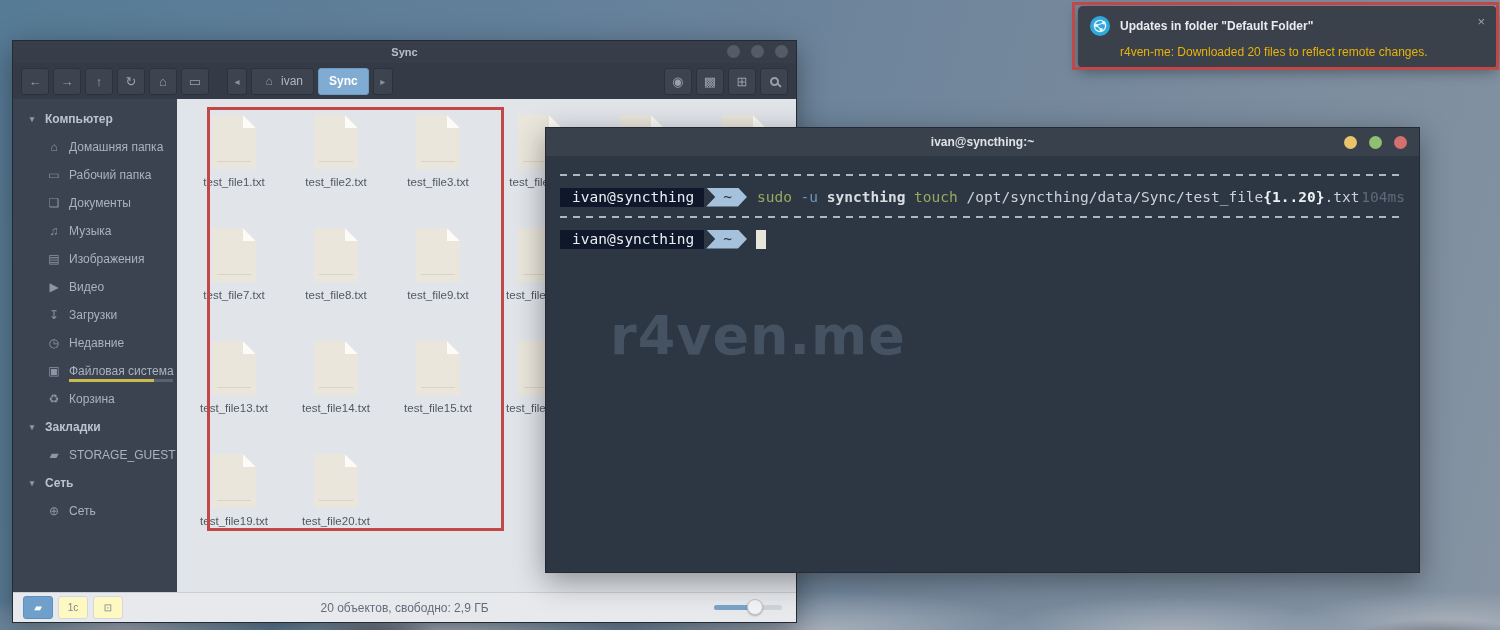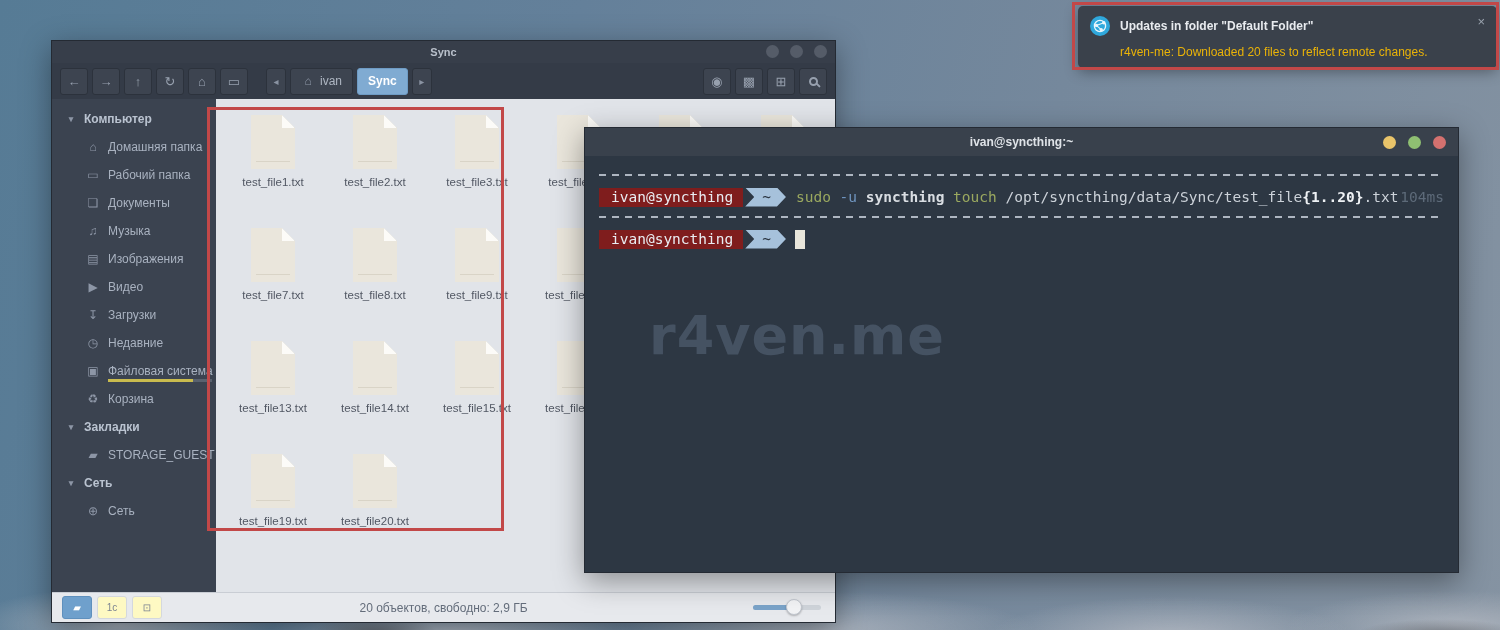--- a/index.html
+++ b/index.html
@@ -12,21 +12,21 @@
       radial-gradient(ellipse 260px 60px at 30% 105%, rgba(200,202,208,.85), transparent 70%),
       radial-gradient(ellipse 300px 55px at 55% 100%, rgba(190,193,200,.8), transparent 70%),
       radial-gradient(ellipse 260px 58px at 78% 108%, rgba(196,198,205,.8), transparent 70%),
       radial-gradient(ellipse 240px 50px at 97% 95%, rgba(186,190,198,.85), transparent 70%); }
   .peaks { position:absolute; left:0; bottom:0; width:100%; height:18px;
     background:
       radial-gradient(ellipse 90px 26px at 25% 120%, rgba(90,95,102,.8), transparent 70%),
       radial-gradient(ellipse 120px 22px at 96% 125%, rgba(100,104,110,.7), transparent 70%); }
 
   
-  .win { position:absolute; box-shadow:0 8px 28px rgba(0,0,0,.38); border:1px solid #242a33;margin-left:39px; }
+  .win { position:absolute; box-shadow:0 8px 28px rgba(0,0,0,.38); border:1px solid #242a33; }
   .wbtn-dot { width:13px; height:13px; border-radius:50%; background:#555c68; }
 
   
   .fm { left:12px; top:40px; width:785px; height:583px; background:#353c48; display:flex; flex-direction:column; }
   .fm-titlebar { height:22px; background:#373e4a; position:relative; display:flex; align-items:center; justify-content:center; flex:0 0 auto; }
   .fm-title { color:#b9c0cb; font-size:11px; font-weight:bold; }
   .fm-winbtns { position:absolute; right:8px; top:4px; display:flex; gap:11px; }
   .fm-toolbar { height:36px; background:#343b47; display:flex; align-items:center; padding:0 8px; gap:4px; position:relative; flex:0 0 auto; }
   .tbtn { width:28px; height:27px; background:#3d4450; border:1px solid #2c323c; border-radius:3px;
     color:#97a0ae; font-size:13px; display:flex; align-items:center; justify-content:center; }
@@ -78,21 +78,21 @@
   .term-titlebar { height:28px; background:#39414c; position:relative; display:flex; align-items:center; justify-content:center; flex:0 0 auto; }
   .term-title { color:#dfe3e8; font-size:12px; font-weight:bold; }
   .term-winbtns { position:absolute; right:12px; display:flex; gap:12px; }
   .twb { width:13px; height:13px; border-radius:50%; }
   .twb.min { background:#e9c46a; } .twb.max { background:#8fbf72; } .twb.close { background:#d4716f; }
   .term-body { flex:1 1 auto; position:relative; padding:10px 14px; font-family:"DejaVu Sans Mono","Liberation Mono",monospace;
     font-size:14.5px; color:#ccd2d9; overflow:hidden; }
   .dash-line { height:2px; margin:8px 0 10px 0;
     background-image:repeating-linear-gradient(90deg,#aeb6c1 0 7px, transparent 7px 13px); }
   .cmd-row { display:flex; align-items:center; position:relative; height:22px; white-space:pre; }
-  .p-user { background:#7f1d1d; color:#e9edf2; padding:1px 10px 2px 12px; }
+  .p-user { background:#0f172a; color:#e9edf2; padding:1px 10px 2px 12px; }
   .p-path { background:#a6c1db; color:#2d3743; padding:1px 15px 2px 17px; margin-left:2px;
     clip-path:polygon(0 0, calc(100% - 9px) 0, 100% 50%, calc(100% - 9px) 100%, 0 100%, 9px 50%); }
   .cmd-text { margin-left:10px; white-space:pre; }
   .duration { position:absolute; right:0; color:#5d6a79; }
   .cursor { display:inline-block; width:10px; height:19px; background:#e8e5da; margin-left:9px; }
   .watermark { position:absolute; left:64px; top:148px; font-size:54px; font-weight:bold;
     color:rgba(125,146,172,.30); letter-spacing:1px; font-family:"DejaVu Sans","Liberation Sans",sans-serif;text-align:right; }
 
   
   .notif { position:absolute; left:1078px; top:6px; width:419px; height:62px; background:#3a414b;

